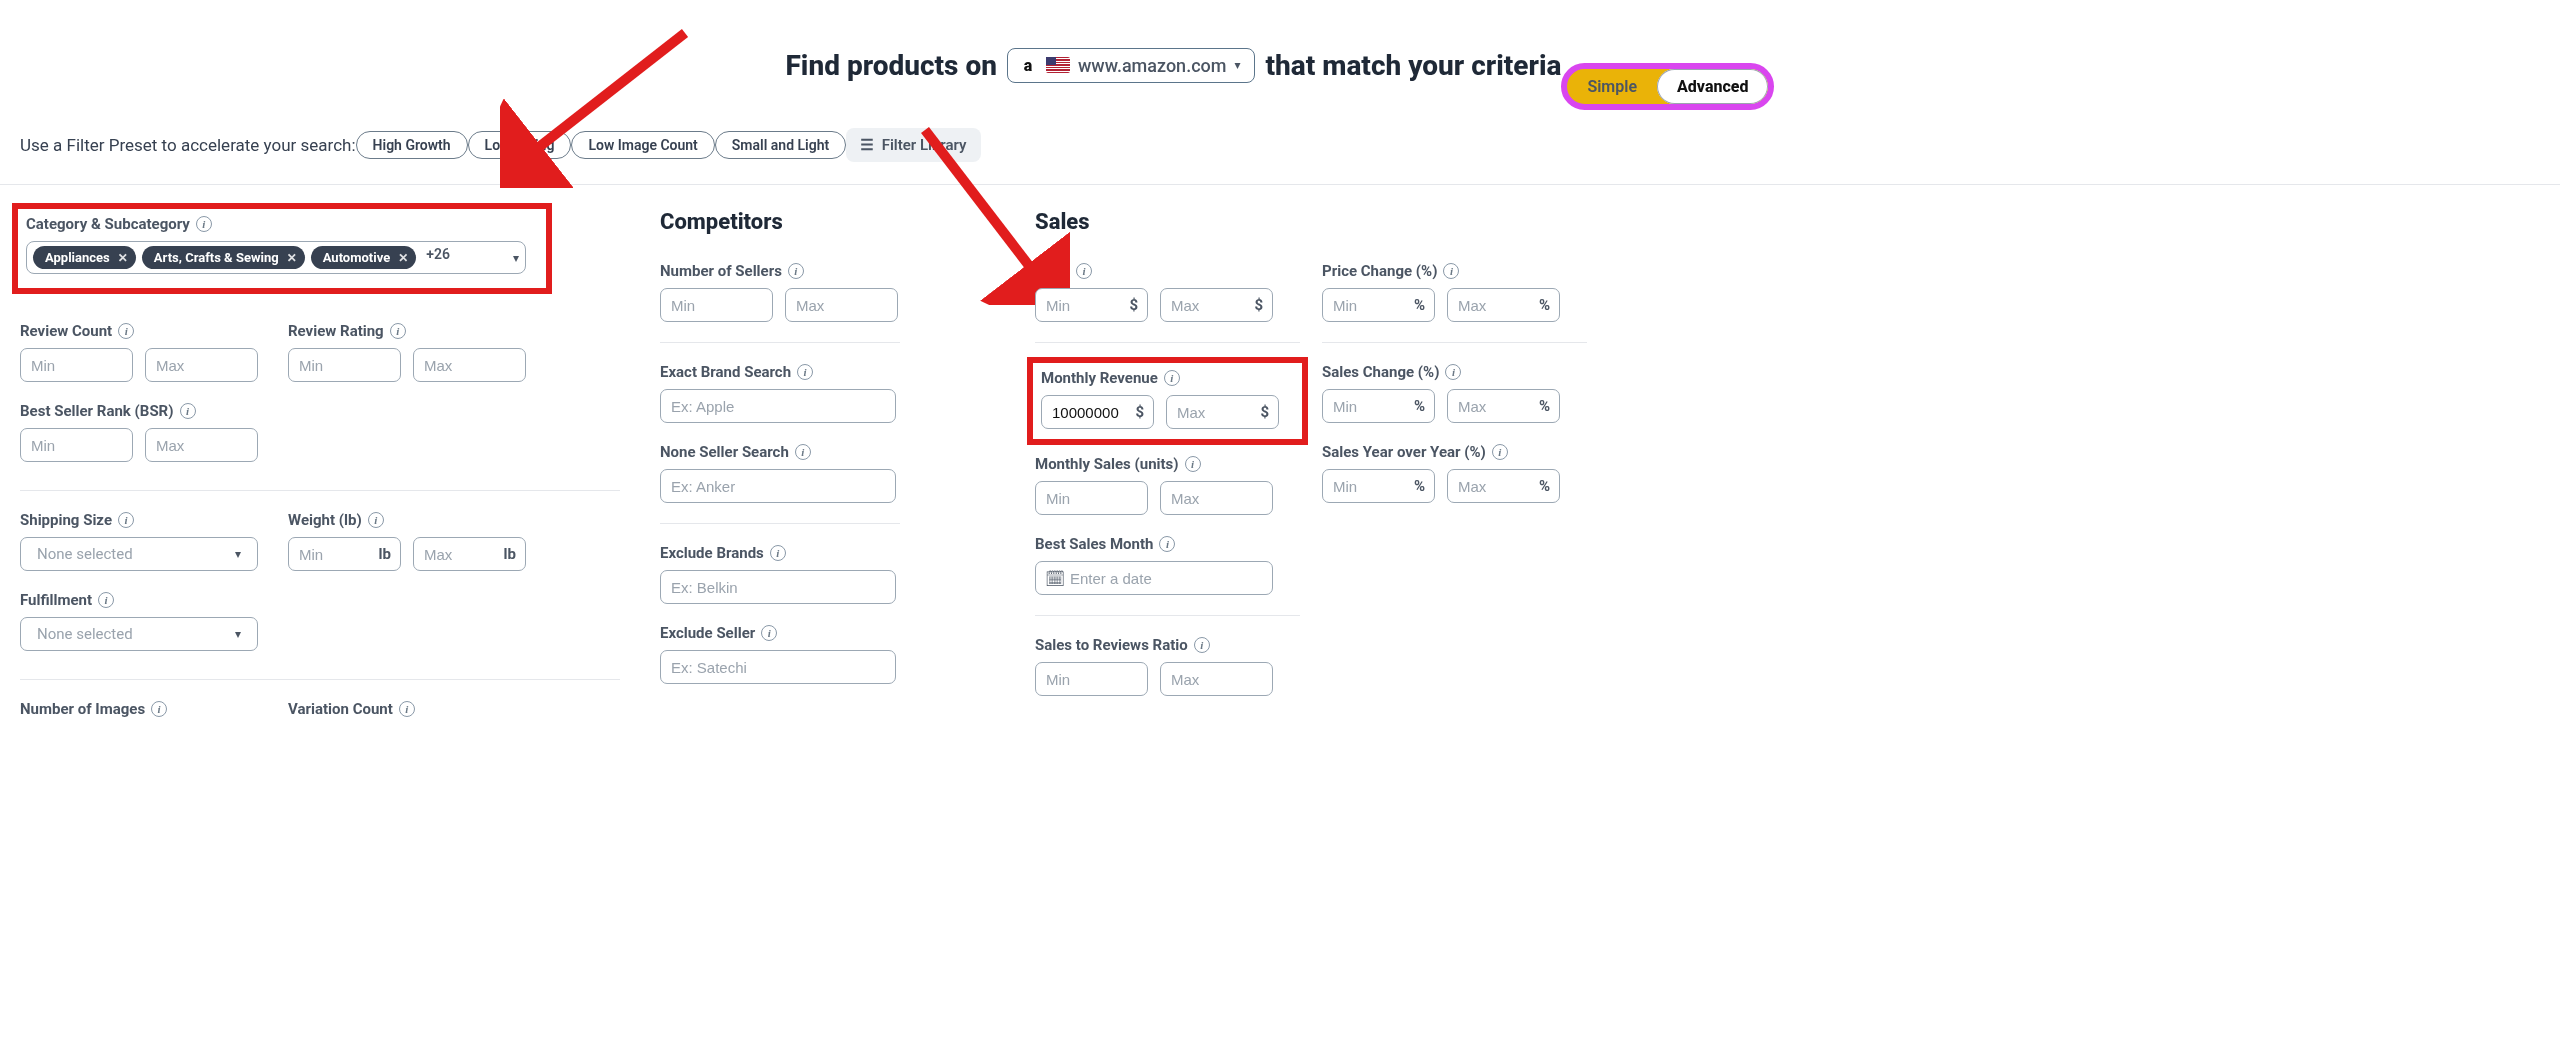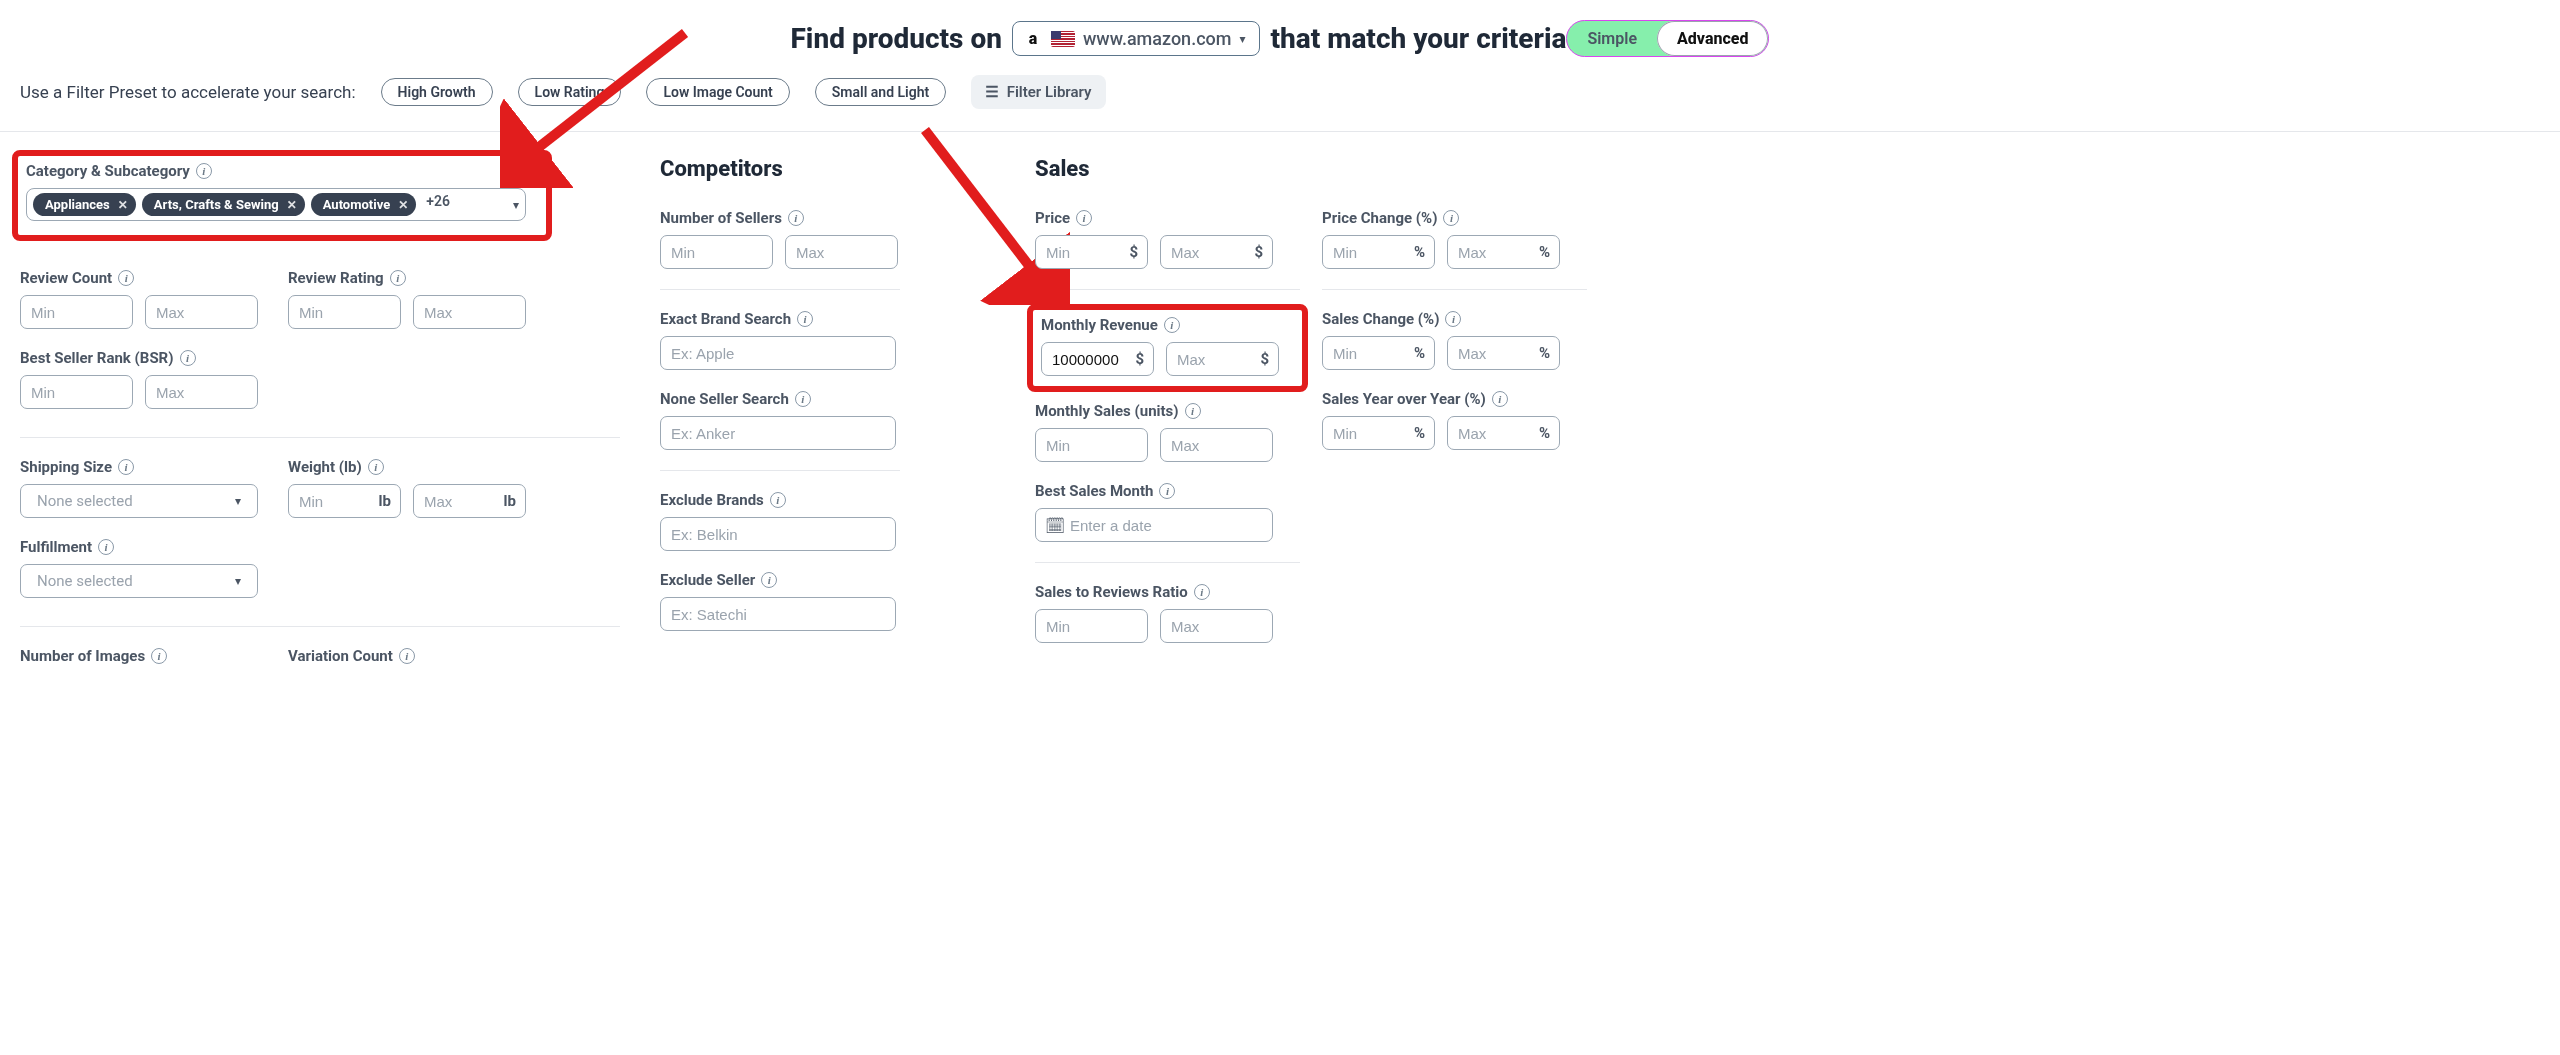--- a/index.html
+++ b/index.html
@@ -56,43 +56,44 @@
   }
   .flag::before {
     content:"";
     position:absolute; left:0; top:0;
     width: 10px; height: 8px;
     background:#3c3b6e;
   }
   .chev { font-size: 12px; color:#4b5563;}
   .mode-toggle {
     display:flex;
-    border: 1px solid #d946ef;
+    border: 6px solid #d946ef;
     border-radius: 999px;
     overflow:hidden;
-    background:#86efac;
+    background:#eab308;
+    margin-top:43px;
   }
   .mode-toggle .opt {
     padding:8px 20px;
     font-size:16px;
     font-weight:600;
     color:#4b5563;
     cursor:pointer;
   }
   .mode-toggle .opt.active {
     background:#fff;
     color:#111;
     border-radius:999px;
     font-weight:800;
     box-shadow: 0 0 0 1px #9ca3af inset;
   }
   .preset-row {
     display:flex;
     align-items:center;
-    gap:25px;
+    gap:0;
     font-size:17px;
     color:#374151;
     margin-bottom: 22px;
   }
   .pill {
     border:1.5px solid #6b7b8a;
     border-radius:999px;
     padding:5px 16px;
     font-size:14px;
     font-weight:600;
@@ -201,21 +202,21 @@
     background:#374151;color:#fff;border-radius:999px;
     padding:4px 8px 4px 12px;font-size:13px;font-weight:700;
     display:inline-flex;align-items:center;gap:8px;
   }
   .chip .x { font-size:12px;opacity:.85;cursor:pointer;}
   .chip-more { color:#4b5563;font-size:14px;font-weight:600;padding:0 4px;}
   .product-row {display:flex; gap:30px;}
   
   .hl-red {
     border: 6px solid #e11d1d;
-    border-radius: 8px;
+    border-radius: 0;
     padding: 6px 8px 10px 8px;
     margin: -6px -8px 10px -8px;
   }
   
   .arrow {
     position:absolute;
     pointer-events:none;
   }
 </style>
 </head>

